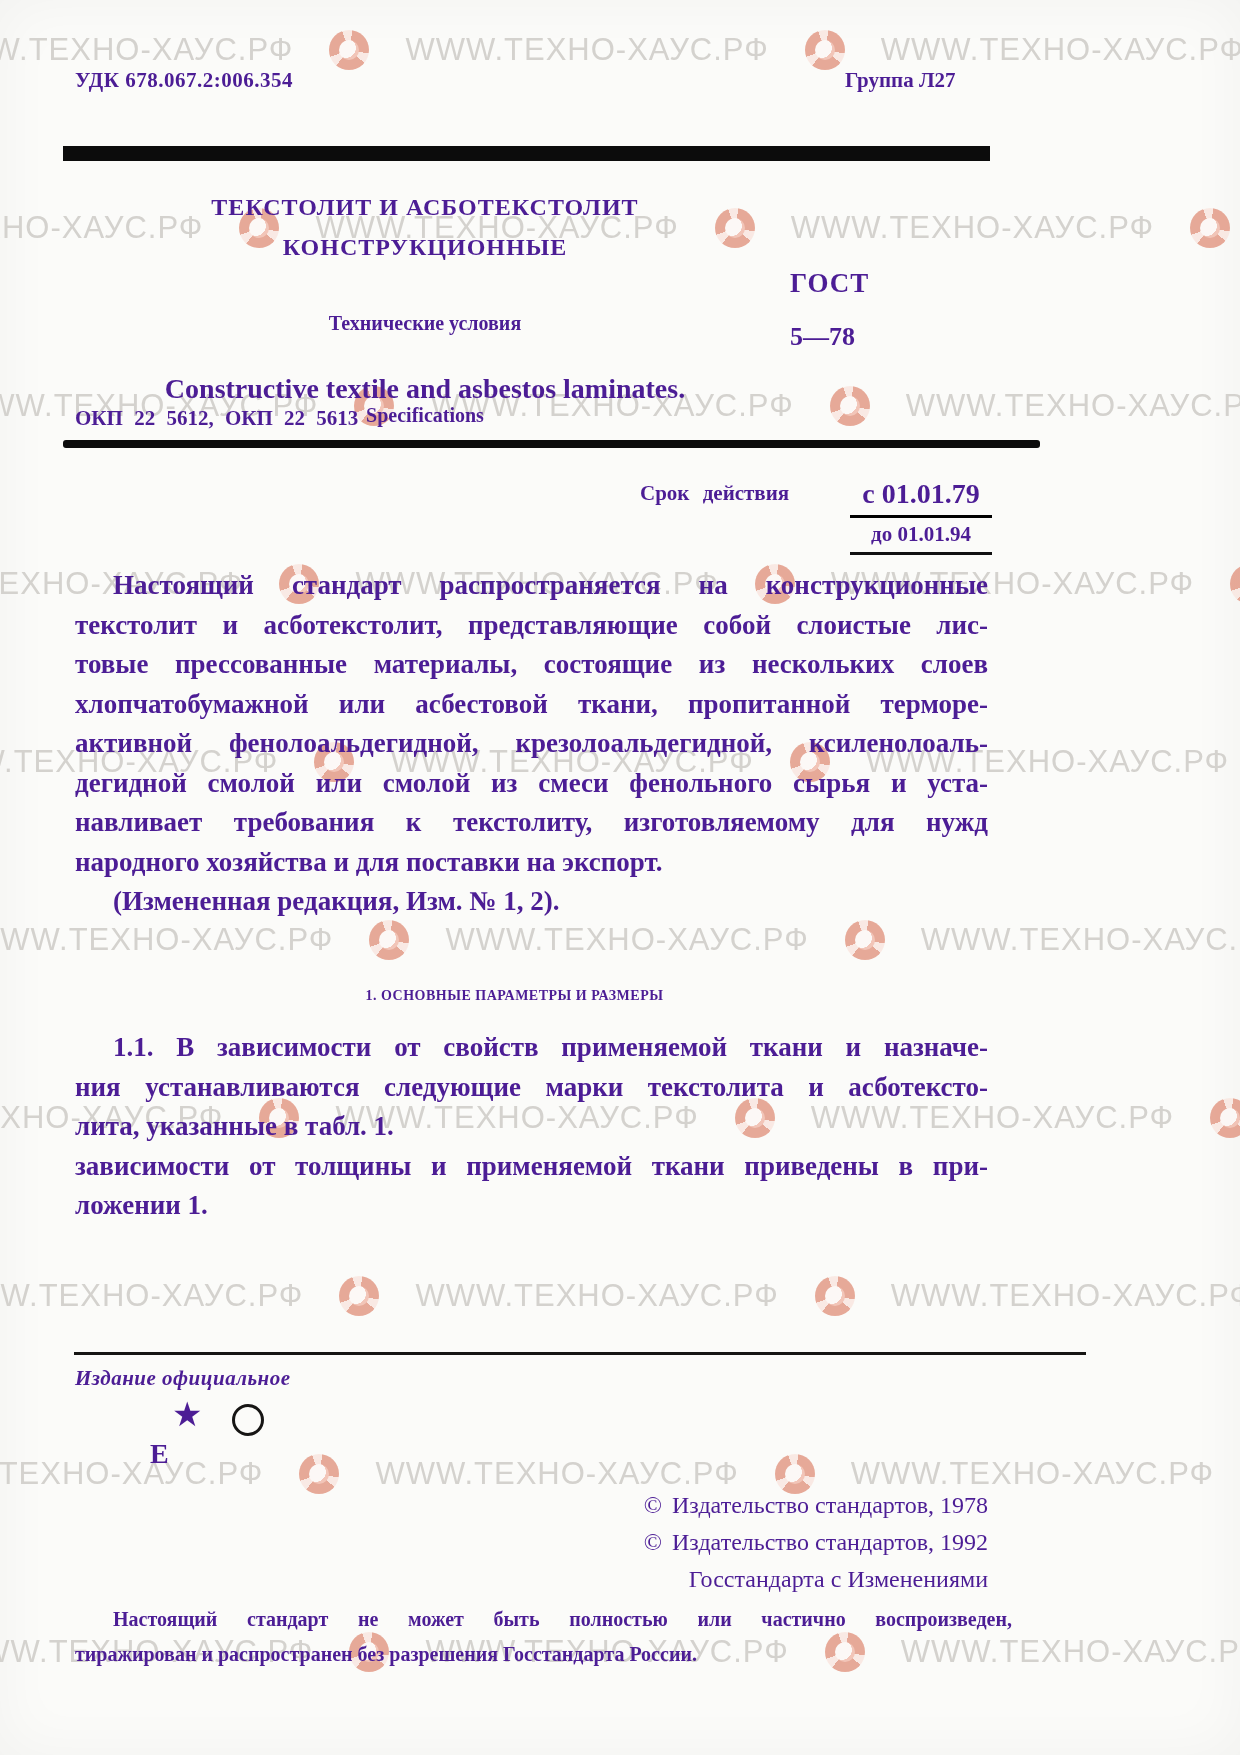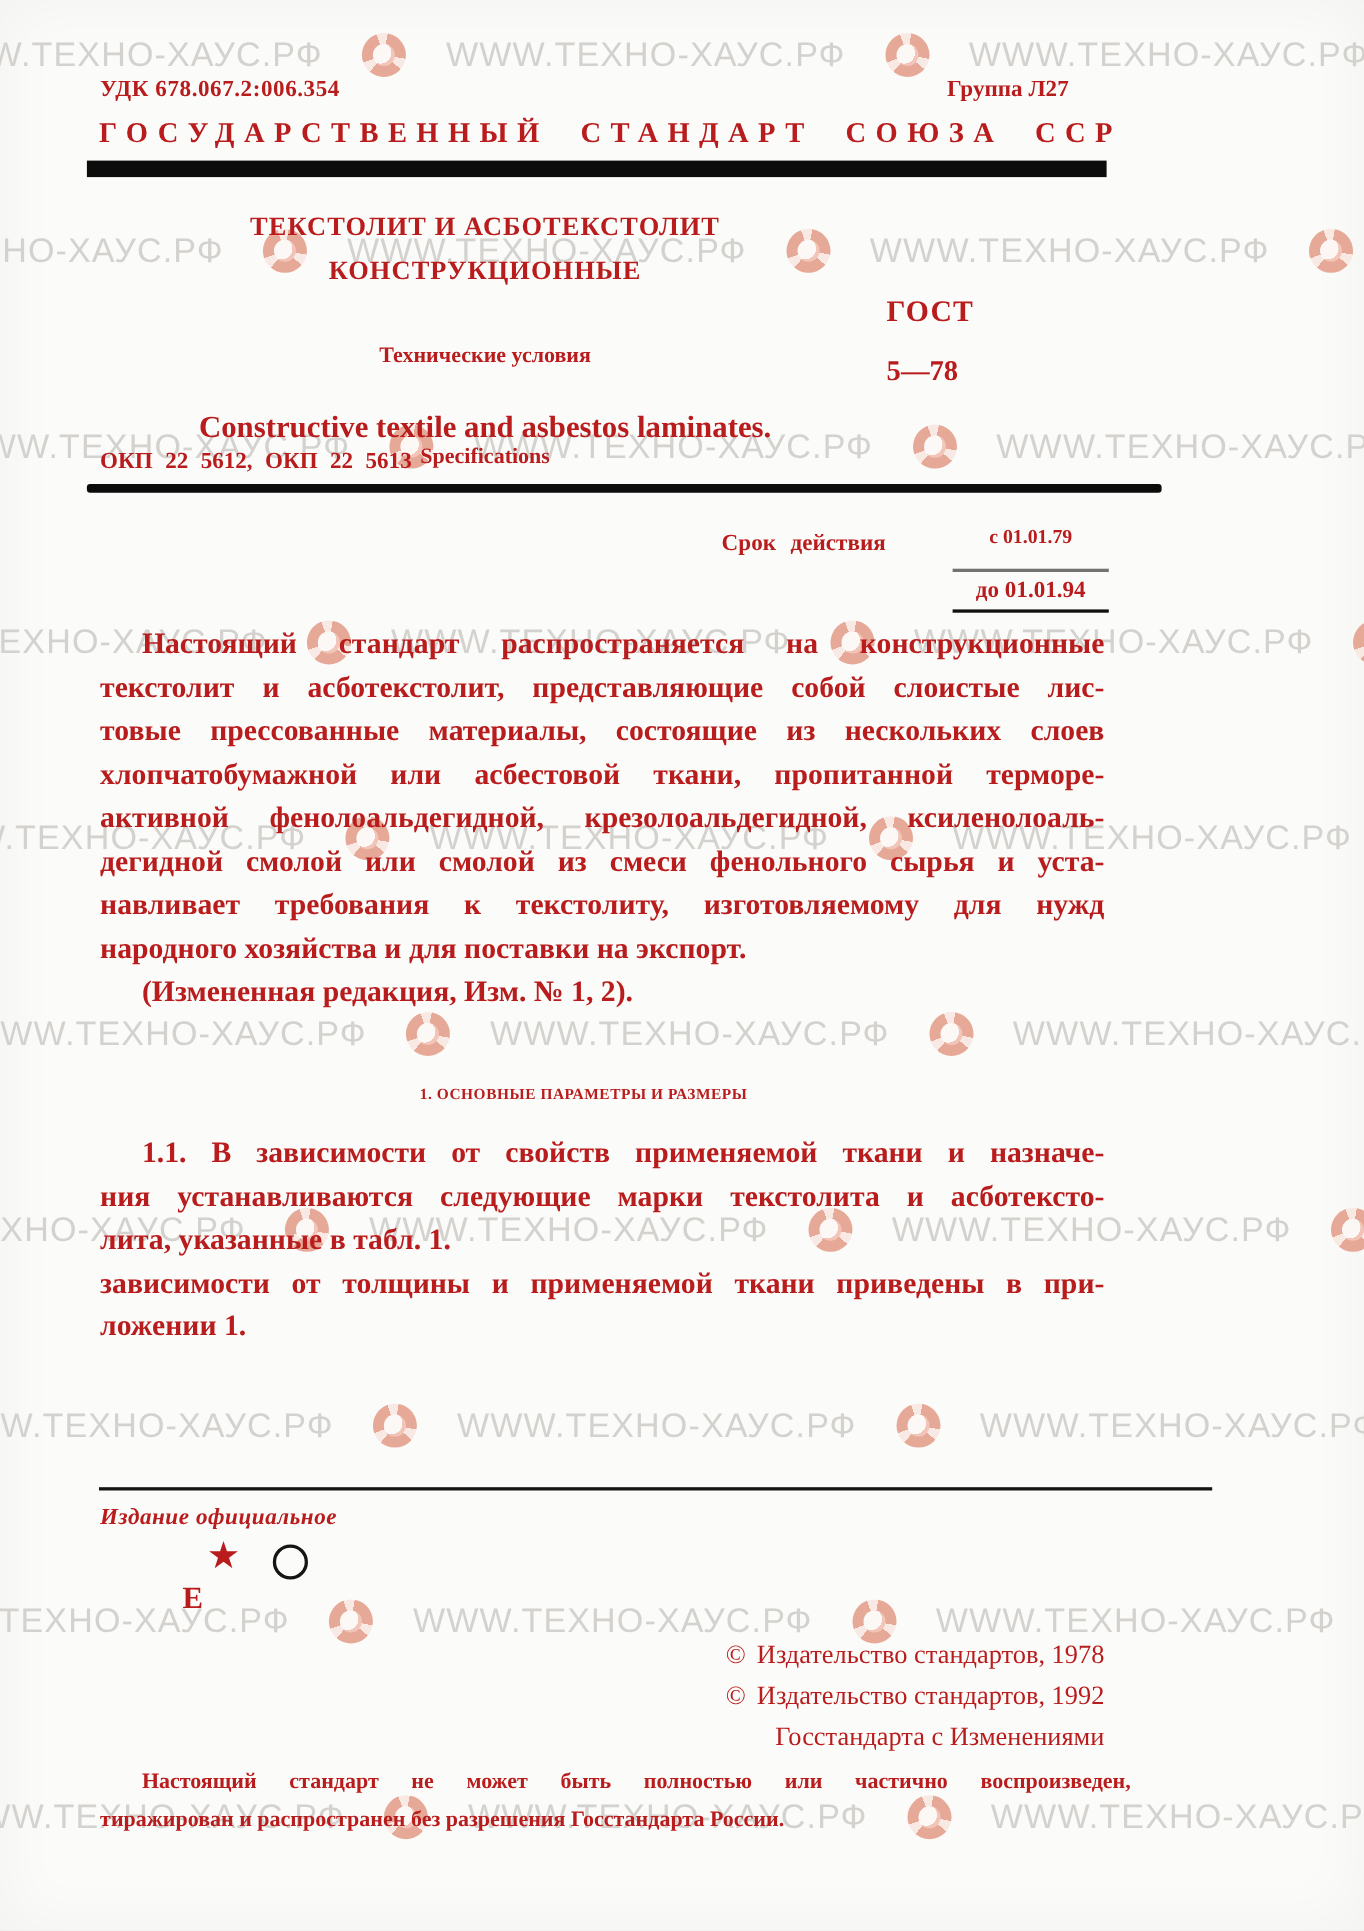--- a/index.html
+++ b/index.html
@@ -11,42 +11,42 @@
   .wm-row{position:absolute;display:flex;align-items:center;gap:36px;white-space:nowrap;}
   .wm-text{font-family:"Liberation Sans", sans-serif;font-size:31px;color:#d4d2ce;
            letter-spacing:1px;font-weight:400;}
   .wm-logo{position:relative;width:40px;height:40px;border-radius:50%;flex:0 0 auto;opacity:.75;
            background:conic-gradient(from 25deg,#e08e78 0 75deg,#f9e4dd 75deg 105deg,
              #e08e78 105deg 195deg,#f9e4dd 195deg 225deg,#e08e78 225deg 315deg,
              #f9e4dd 315deg 345deg,#e08e78 345deg 360deg);}
   .wm-logo::after{content:"";position:absolute;inset:10px;border-radius:50%;
            background:radial-gradient(circle at 35% 40%,#fdf7f5 0 55%,#efb4a3 56% 100%);}
   
-  .content{position:absolute;inset:0;z-index:1;color:#b91c1c;margin-left:16px;}
+  .content{position:absolute;inset:0;z-index:1;color:#4c1d95;}
   .abs{position:absolute;}
   .b{font-weight:bold;}
   .udk{left:75px;top:68px;font-size:21px;letter-spacing:.5px;}
   .group{left:845px;top:68px;font-size:21px;}
   .masthead{left:74px;top:106px;width:915px;font-size:26px;font-weight:bold;
             letter-spacing:8.5px;word-spacing:14px;white-space:nowrap;}
   .bar-top{left:63px;top:146px;width:927px;height:15px;background:#0c0c0c;}
   .head-left{left:75px;top:188px;width:700px;text-align:center;}
   .t1{font-size:24px;font-weight:bold;letter-spacing:1px;line-height:38px;}
   .t2{font-size:24px;font-weight:bold;letter-spacing:1px;line-height:38px;margin-top:2px;}
   .sub-ru{font-size:20px;font-weight:bold;margin-top:46px;}
   .sub-en{font-size:28px;font-weight:bold;margin-top:40px;line-height:27px;}
   .sub-en2{font-size:20px;font-weight:bold;line-height:27px;}
   .gost-box{left:790px;top:268px;width:115px;text-align:left;}
   .gost-l{font-size:27px;font-weight:bold;letter-spacing:1px;}
   .gost-n{font-size:26px;font-weight:bold;margin-top:23px;}
   .okp{left:75px;top:406px;font-size:21px;font-weight:bold;word-spacing:6px;}
   .bar-okp{left:63px;top:440px;width:977px;height:8px;background:#0c0c0c;border-radius:3px;}
   .validity-label{left:640px;top:481px;font-size:21px;font-weight:bold;word-spacing:8px;}
   .validity-stack{left:850px;top:478px;width:142px;text-align:center;}
-  .validity-stack .v1{font-size:18px;font-weight:bold;padding-bottom:18px;border-bottom:3px solid #737373;}
+  .validity-stack .v1{font-size:28px;font-weight:bold;padding-bottom:5px;border-bottom:3px solid #000000;}
   .validity-stack .v2{font-size:21px;font-weight:bold;padding-top:4px;padding-bottom:5px;border-bottom:3px solid #111;}
   .intro{left:75px;top:566px;width:913px;font-size:27px;font-weight:bold;}
   .line{line-height:39.5px;white-space:normal;}
   .j{text-align:justify;text-align-last:justify;}
   .ind{text-indent:38px;}
   .sec-head{left:58px;top:988px;width:913px;text-align:center;font-size:14px;font-weight:bold;
             letter-spacing:.5px;}
   .sec1{left:75px;top:1028px;width:913px;font-size:27px;font-weight:bold;}
   .thin-rule{left:74px;top:1352px;width:1012px;height:3px;background:#161514;}
   .official{left:75px;top:1366px;font-size:21px;font-weight:bold;font-style:italic;letter-spacing:.5px;}
@@ -138,21 +138,20 @@
         <span class="wm-logo"></span>
         <span class="wm-text">WWW.ТЕХНО-ХАУС.РФ</span>
       </div>
     </div>
 
   <div class="content">
 
     <div class="abs udk b">УДК  678.067.2:006.354</div>
     <div class="abs group b">Группа  Л27</div>
 
-    <div class="abs masthead">ГОСУДАРСТВЕННЫЙ СТАНДАРТ СОЮЗА ССР</div>
     <div class="abs bar-top"></div>
 
     <div class="abs head-left">
       <div class="t1">ТЕКСТОЛИТ И АСБОТЕКСТОЛИТ</div>
       <div class="t2">КОНСТРУКЦИОННЫЕ</div>
       <div class="sub-ru">Технические условия</div>
       <div class="sub-en">Constructive textile and asbestos laminates.</div>
       <div class="sub-en2">Specifications</div>
     </div>
 

